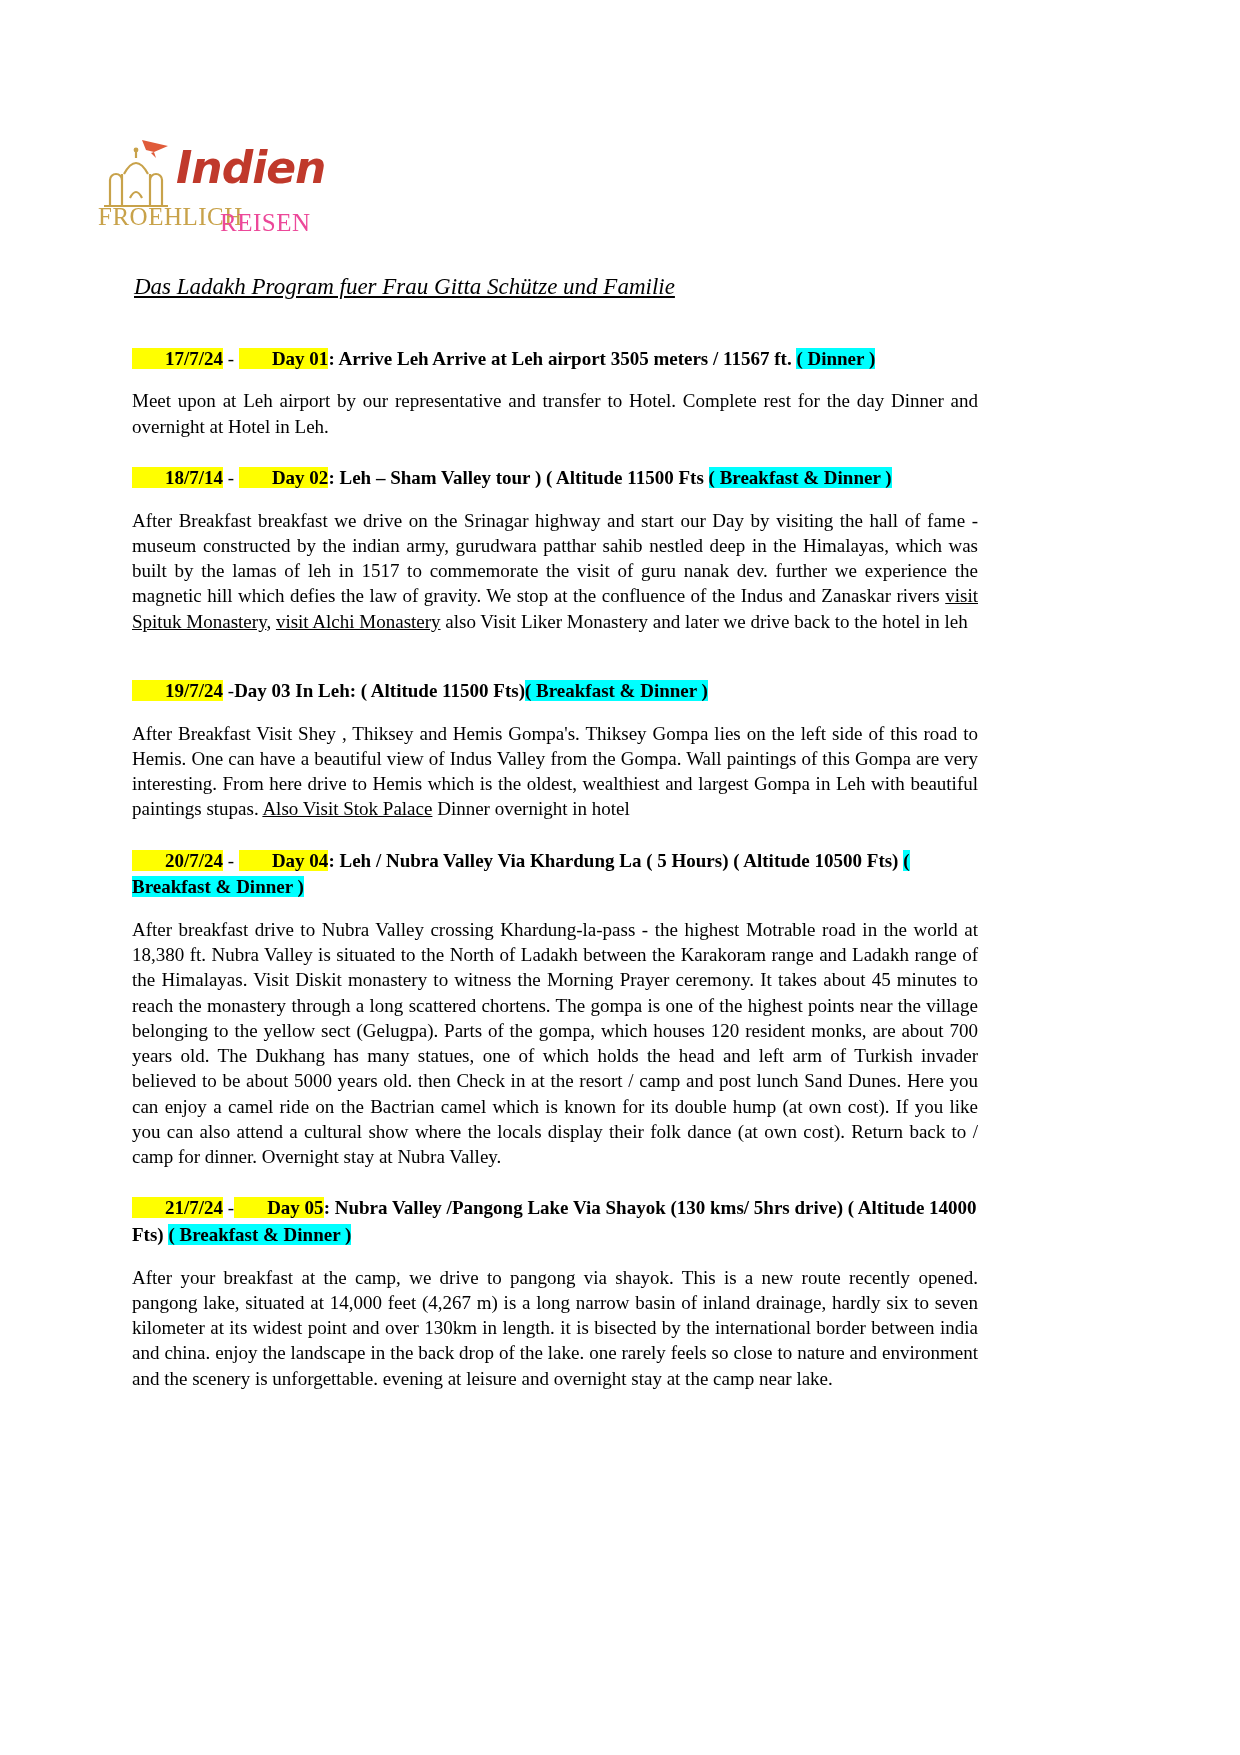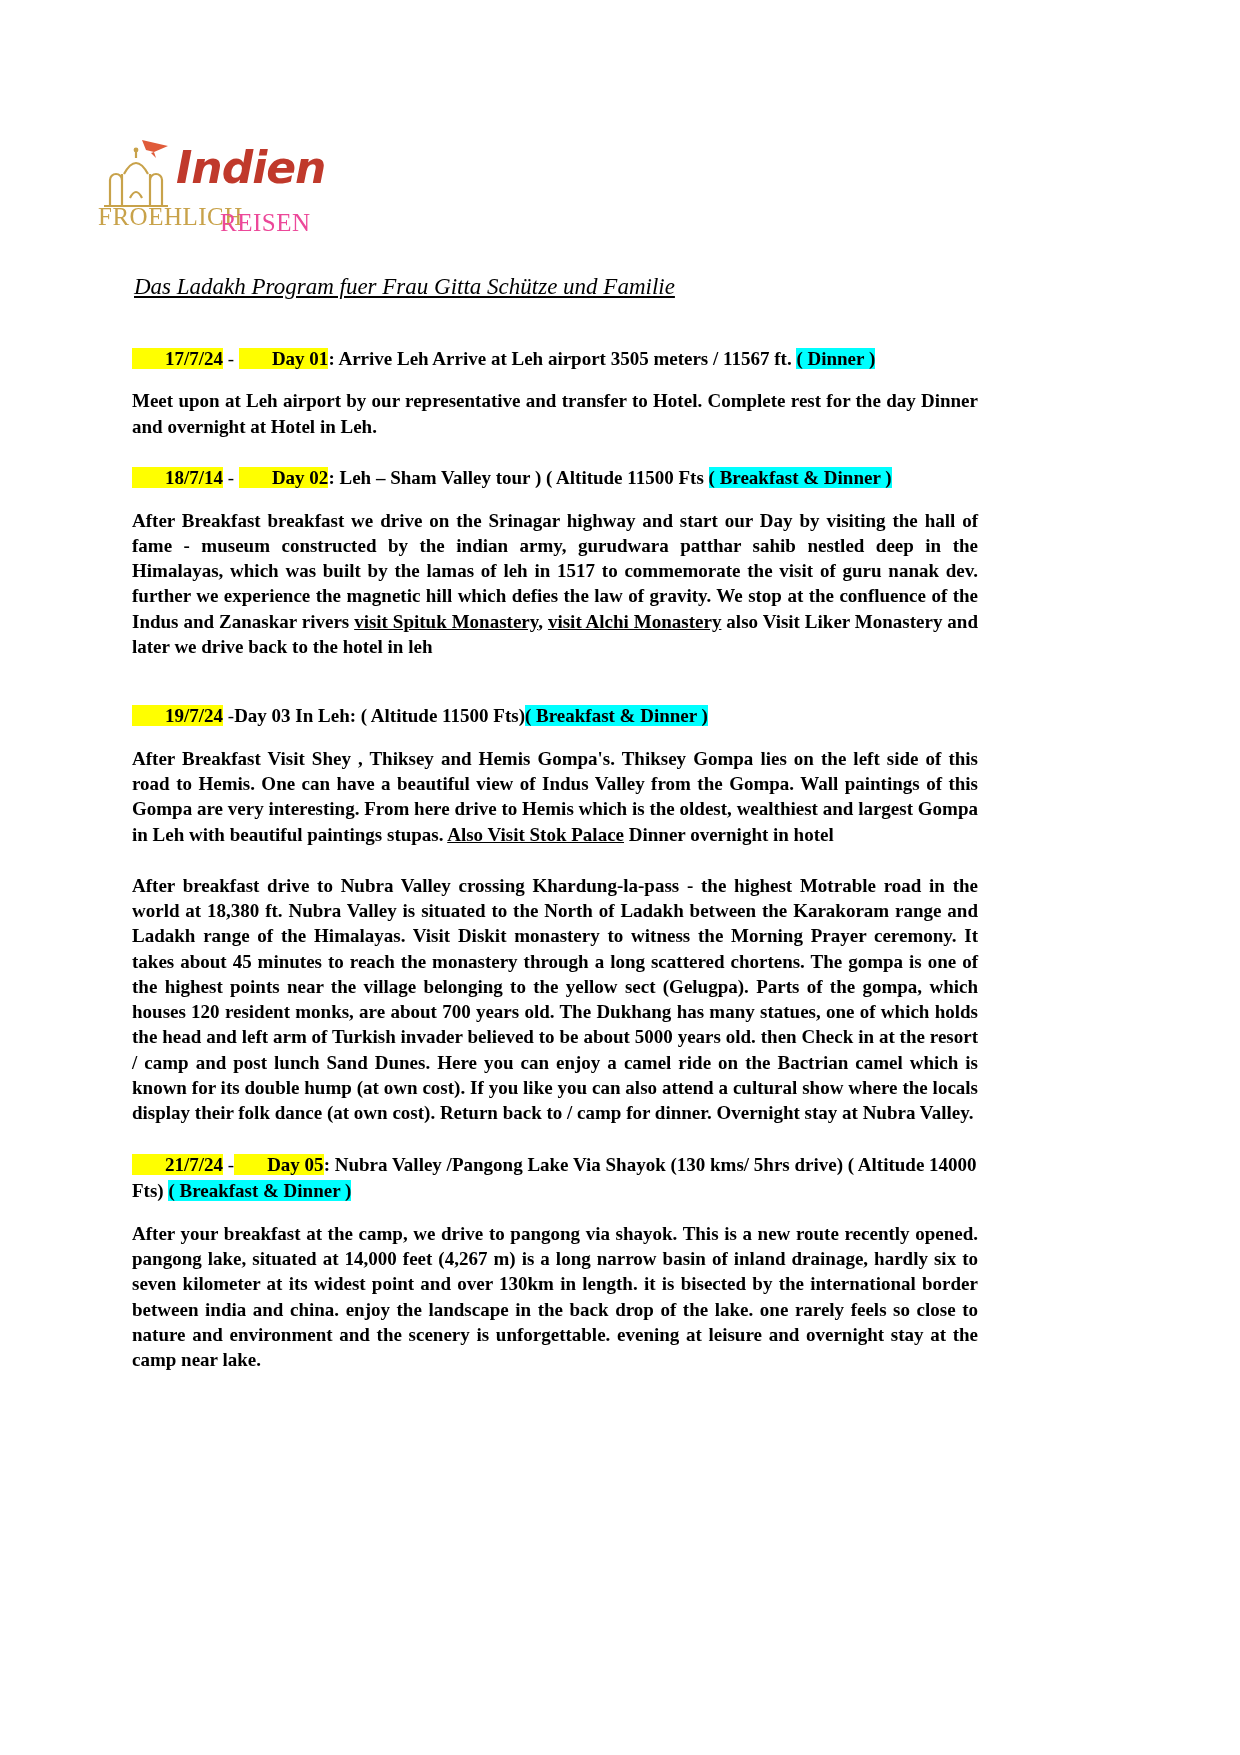--- a/index.html
+++ b/index.html
@@ -114,21 +114,20 @@
     font-weight: bold;
   }
   .day-head .normalweight {
     font-weight: normal;
   }
   .para {
     font-size: 19px;
     line-height: 1.33;
     text-align: justify;
     margin: 16px 0 26px 0;
-    font-weight: bold;
   }
   .para.tight { margin-bottom: 0; }
   .u { text-decoration: underline; }
 
   .block { margin-bottom: 26px; }
   .block-gap-lg { margin-bottom: 44px; }
 </style>
 </head>
 <body>
 
@@ -185,20 +184,23 @@
     <div class="block">
       <div class="day-head">
         <span class="hl-yellow">19/7/24</span><span class="normalweight">  -</span><span>Day  03  In  Leh:</span><span> (  Altitude    11500    Fts)</span><span class="hl-cyan">(  Breakfast   &amp;   Dinner   )</span>
       </div>
       <div class="para">
         <span>After Breakfast Visit Shey , Thiksey and Hemis Gompa's.  Thiksey Gompa lies on the left side of this road to Hemis. One can have a beautiful view of Indus Valley from the Gompa. Wall paintings of this Gompa are very interesting. From here drive to Hemis which is the oldest, wealthiest and largest Gompa in Leh with beautiful paintings stupas.  </span><span class="u">Also Visit Stok Palace</span><span> Dinner overnight in hotel</span>
       </div>
     </div>
 
     <div class="block">
+      <div class="day-head">
+        <span class="hl-yellow">20/7/24</span><span class="normalweight"> - </span><span class="hl-yellow">Day  04</span><span>: Leh / Nubra Valley Via Khardung La ( 5 Hours) ( Altitude  10500 Fts)</span> <span class="hl-cyan">( Breakfast  &amp; Dinner )</span>
+      </div>
       <div class="para">After breakfast drive to Nubra Valley crossing Khardung-la-pass - the highest Motrable road in the world at 18,380 ft. Nubra Valley is situated to the North of Ladakh between the Karakoram range and Ladakh range of the Himalayas. Visit Diskit monastery to witness the Morning Prayer ceremony. It takes about 45 minutes to reach the monastery through a long scattered chortens. The gompa is one of the highest points near the village belonging to the yellow sect (Gelugpa). Parts of the gompa, which houses 120 resident monks, are about 700 years old. The Dukhang has many statues, one of which holds the head and left arm of Turkish invader believed to be about 5000 years old. then Check in at the resort / camp and post lunch Sand Dunes. Here you can enjoy a camel ride on the Bactrian camel which is known for its double hump (at own cost). If you like you can also attend a cultural show where the locals display their folk dance (at own cost). Return back to / camp for dinner. Overnight stay at Nubra Valley.</div>
     </div>
 
     <div class="block">
       <div class="day-head">
         <span class="hl-yellow">21/7/24</span><span class="normalweight"> -</span><span class="hl-yellow">Day  05</span><span>: Nubra Valley /Pangong Lake  Via Shayok (130 kms/  5hrs  drive) ( Altitude  14000 Fts)</span> <span class="hl-cyan">( Breakfast  &amp; Dinner )</span>
       </div>
       <div class="para">After your breakfast at the camp, we drive to pangong via shayok. This is a new route recently opened. pangong lake, situated at 14,000 feet (4,267 m) is a long narrow basin of inland drainage, hardly six to seven kilometer at its widest point and over 130km in length. it is bisected by the international border between india and china. enjoy the landscape in the back drop of the lake. one rarely feels so close to nature and environment and the scenery is unforgettable. evening at leisure and overnight stay at the camp near lake.</div>
     </div>
 

